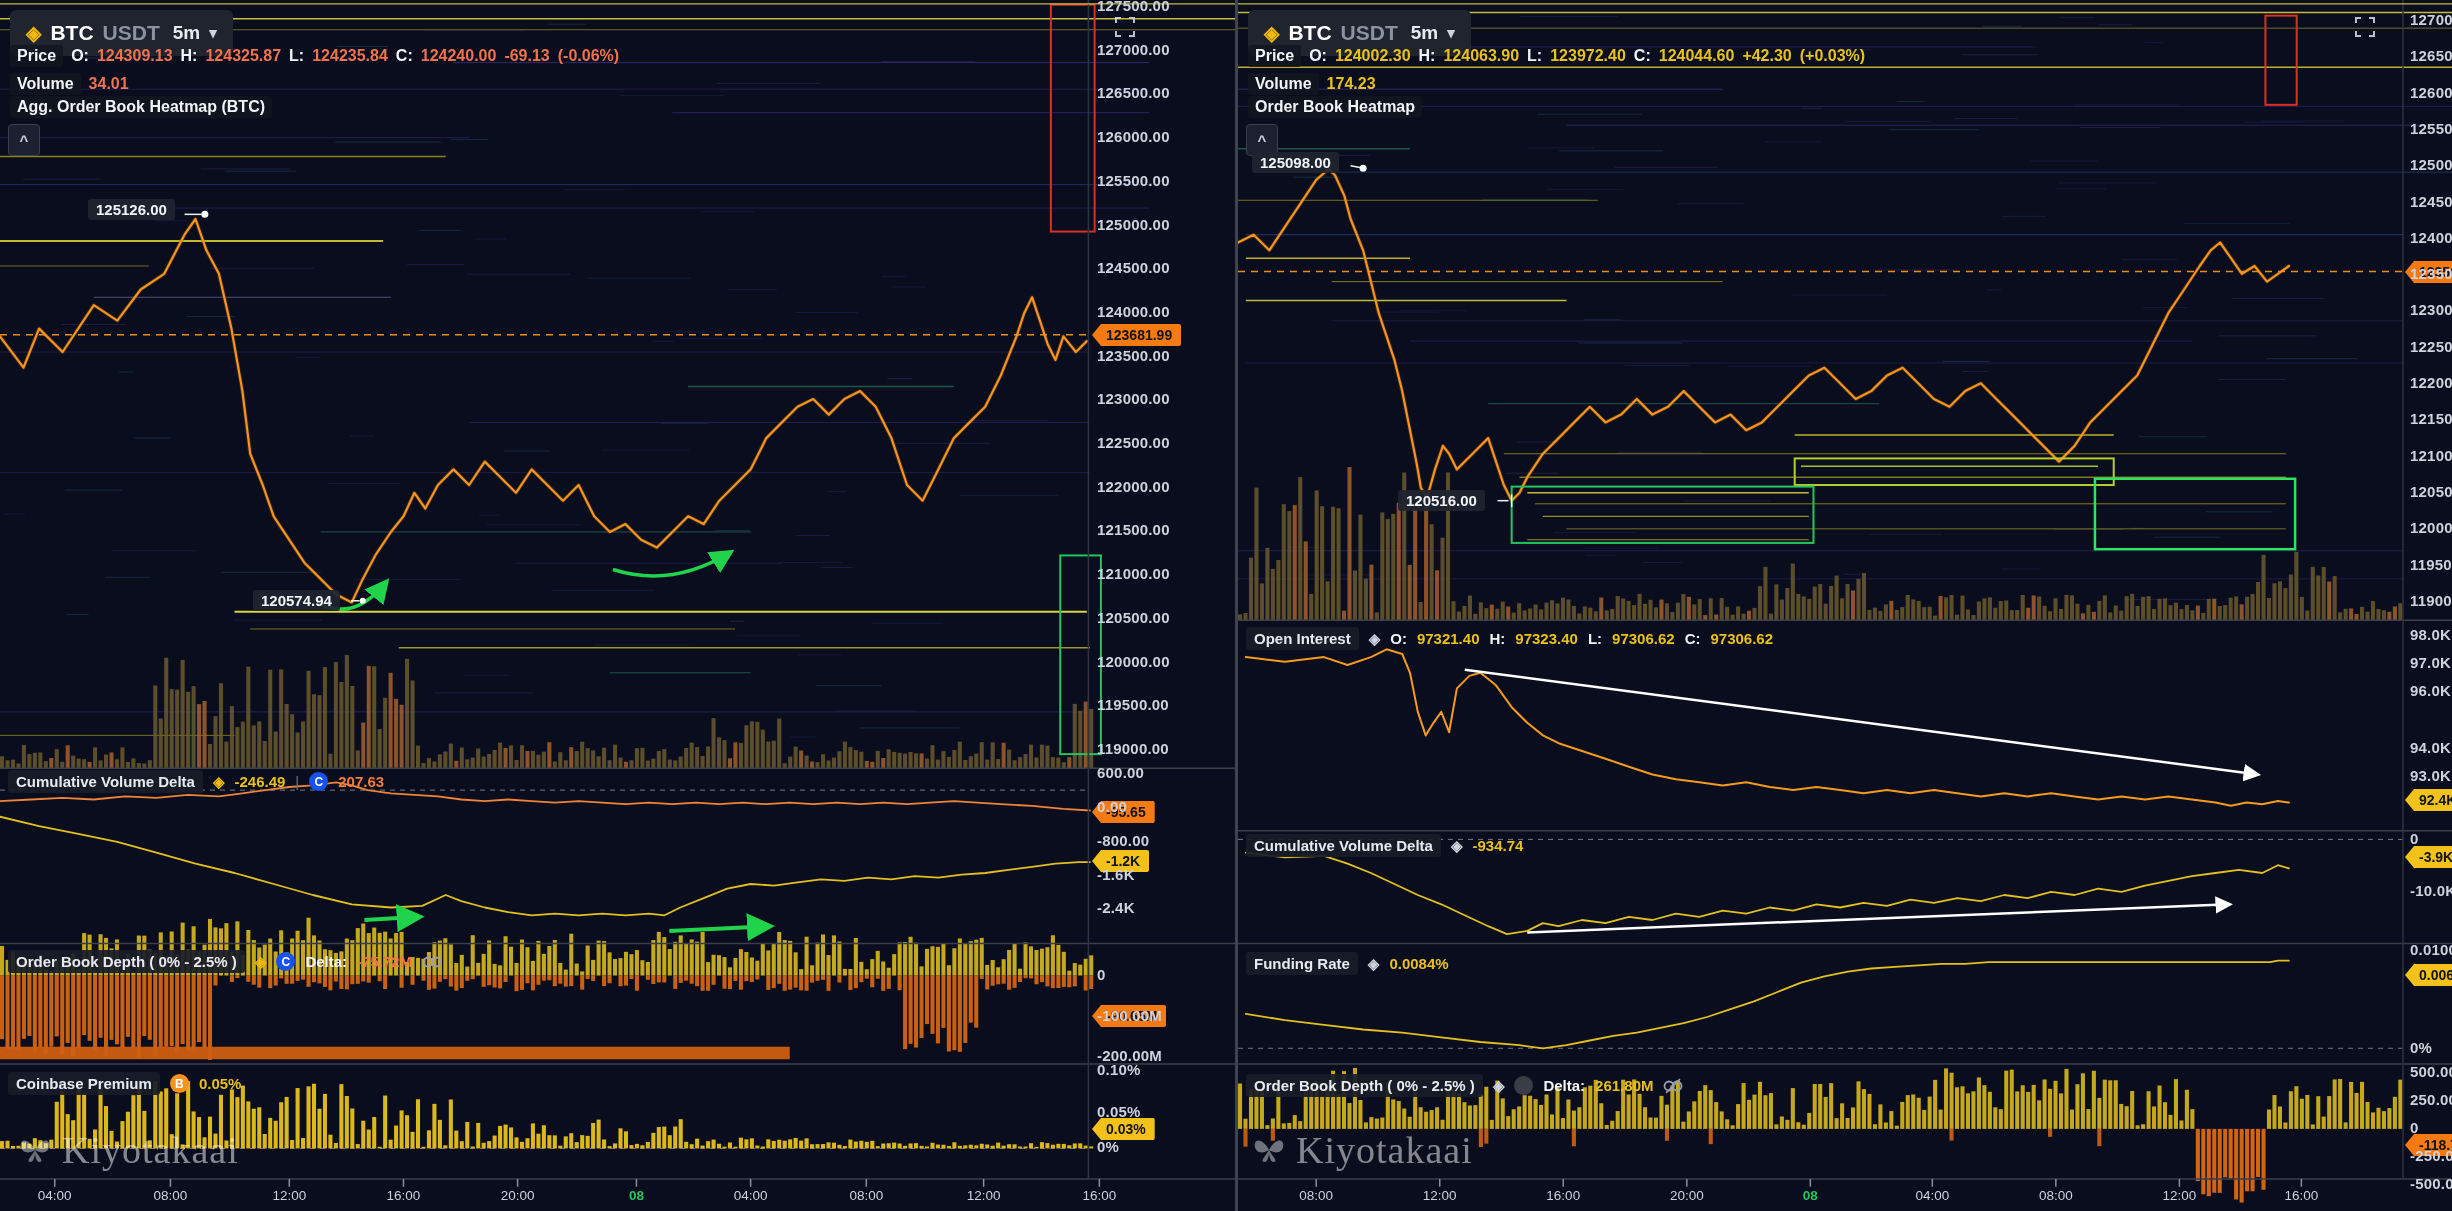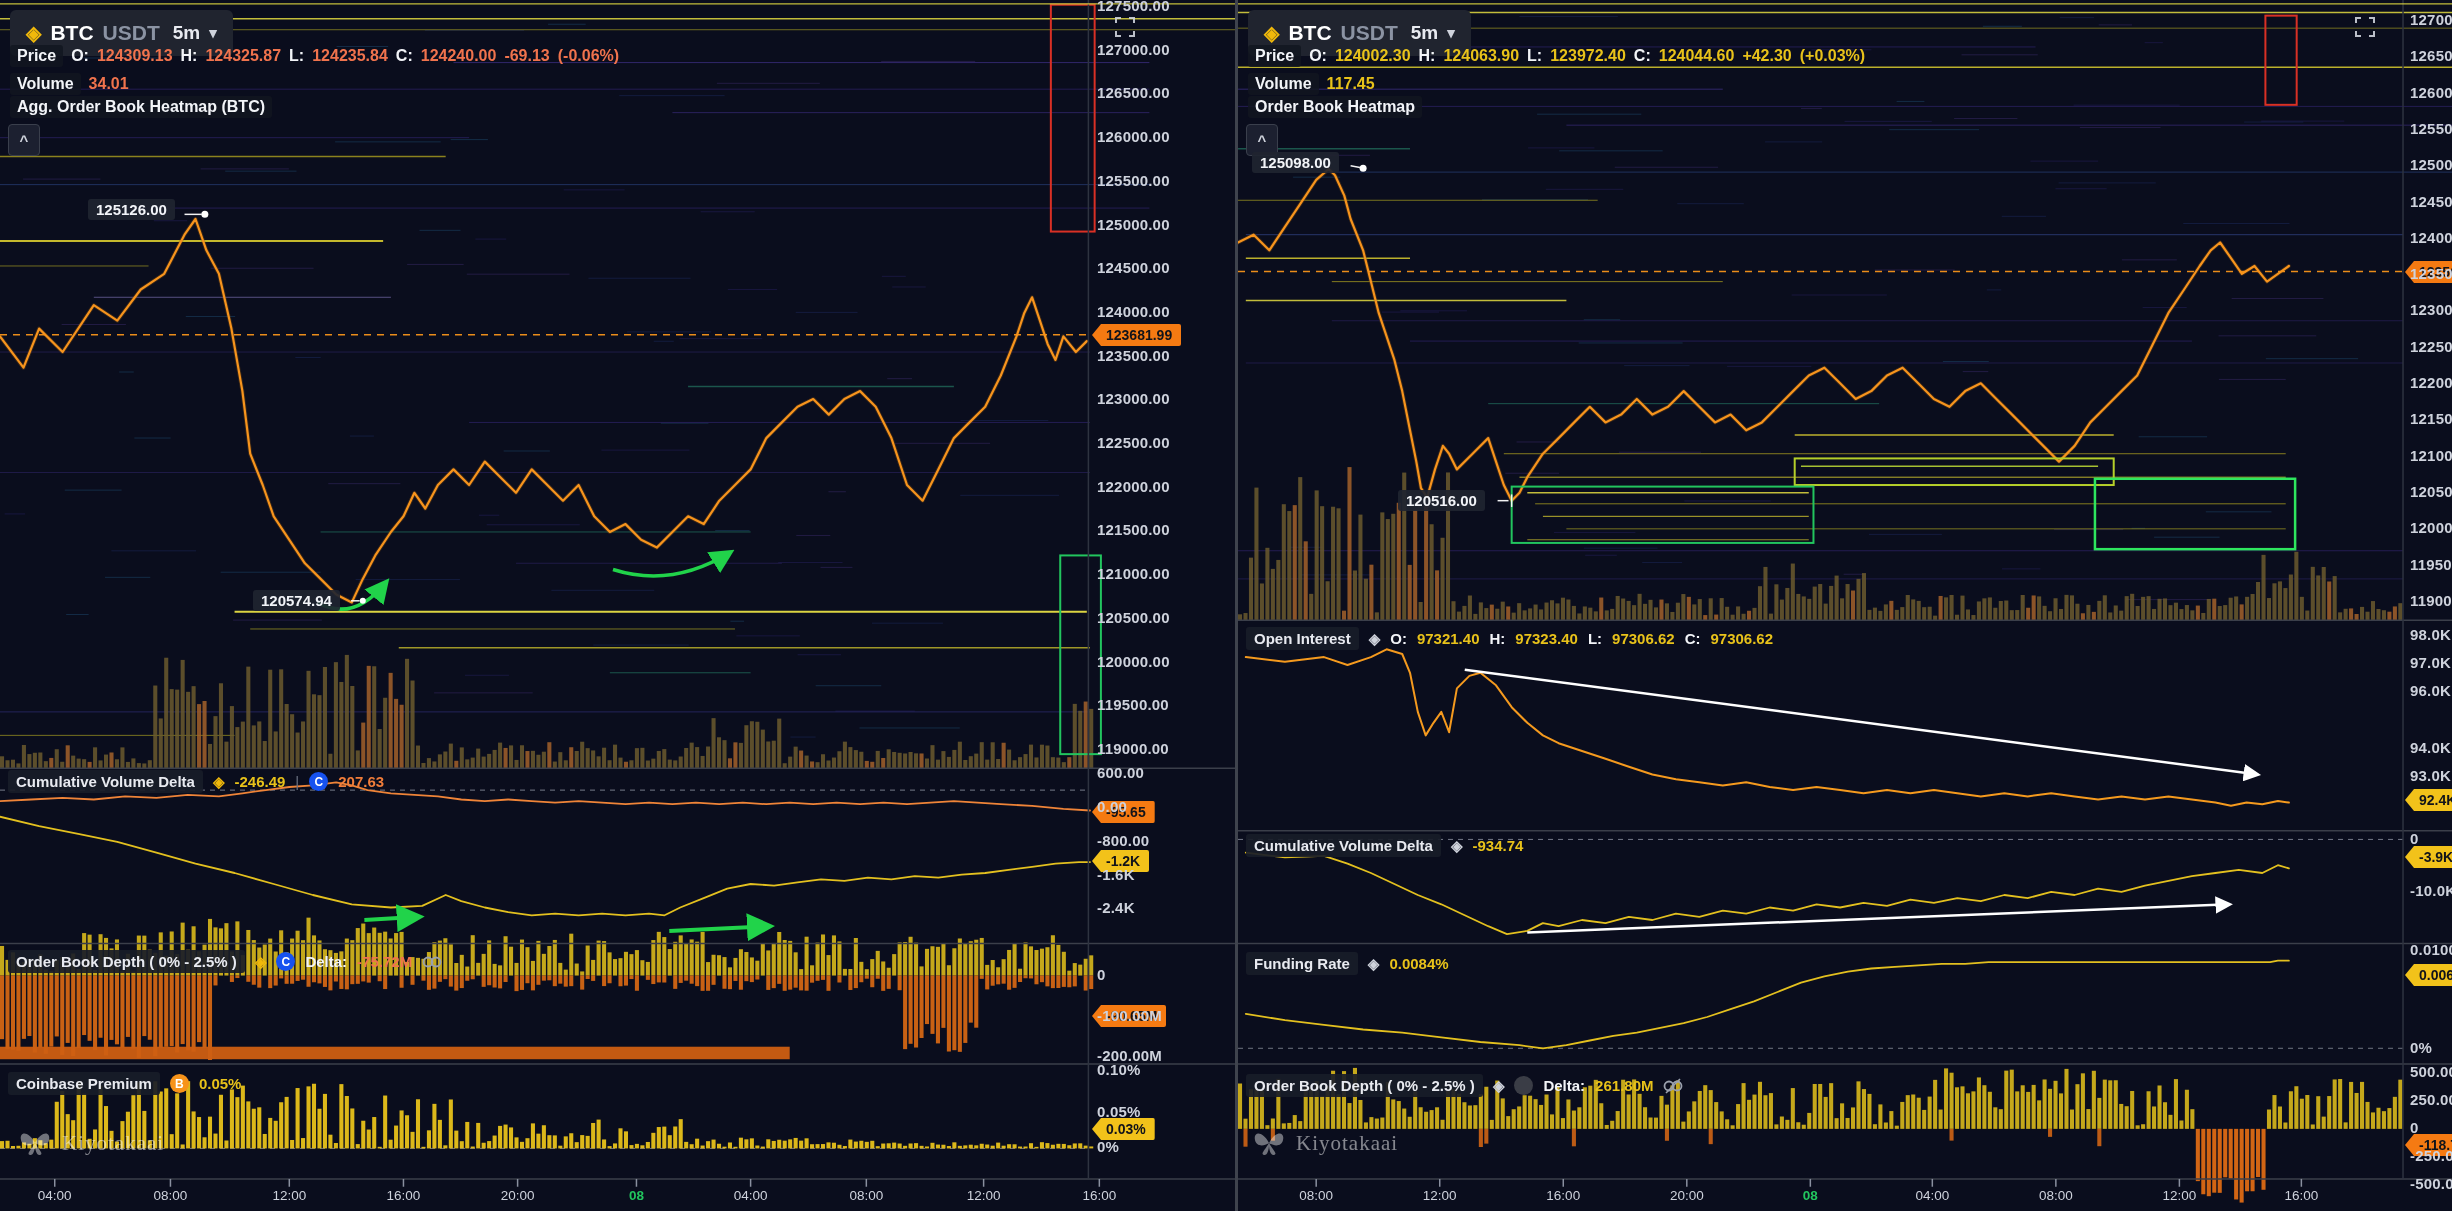--- a/index.html
+++ b/index.html
@@ -47,21 +47,21 @@
   .badge.orange{background:#f57a12;}
   .badge.yellow{background:#f2c21a;}
 
   .callout{position:absolute;background:rgba(32,36,48,.92);color:#f2f4f8;font-size:15px;font-weight:bold;
     padding:2px 8px;border-radius:3px;white-space:nowrap;text-align:center;}
 
   .time-label{position:absolute;font-size:13.5px;color:#ced2dc;top:1188px;transform:translateX(-50%);}
   .time-label.bold{color:#22c55e;font-weight:bold;}
 
   .watermark{position:absolute;display:flex;align-items:center;gap:10px;color:rgba(255,255,255,.5);
-    font-family:"Liberation Serif",serif;font-size:21px;letter-spacing:1px;}
+    font-family:"Liberation Serif",serif;font-size:38px;letter-spacing:1px;}
 </style>
 </head>
 <body>
 
 <div id="root">
 
   <section class="panel" id="panelL">
     <svg class="paint" id="svgL" width="1235" height="1211">
         <defs>
           <marker id="ahw-l" viewBox="0 0 10 10" refX="8" refY="5" markerWidth="7" markerHeight="7" orient="auto-start-reverse">
@@ -1691,21 +1691,21 @@
           <span class="val-yellow">124063.90</span>
         <span class="kv">L:</span>
           <span class="val-yellow">123972.40</span>
         <span class="kv">C:</span>
           <span class="val-yellow">124044.60</span>
         <span class="val-yellow">+42.30</span>
         <span class="val-yellow">(+0.03%)</span>
       </div>
       <div class="info-row" style="top:73px">
         <span class="chip">Volume</span>
-        <span class="val-yellow">117.45</span>
+        <span class="val-yellow">174.23</span>
       </div>
       <div class="info-row" style="top:96px">
         <span class="chip">Order Book Heatmap</span>
       </div>
       <div class="mini-btn">^</div>
       <div class="fs-btn" style="left:1112px">
         <svg width="22" height="22" viewBox="0 0 22 22">
             <path d="M2 7V2h5M15 2h5v5M20 15v5h-5M7 20H2v-5" fill="none" stroke="#cfd3dc" stroke-width="2"></path>
           </svg>
       </div>

